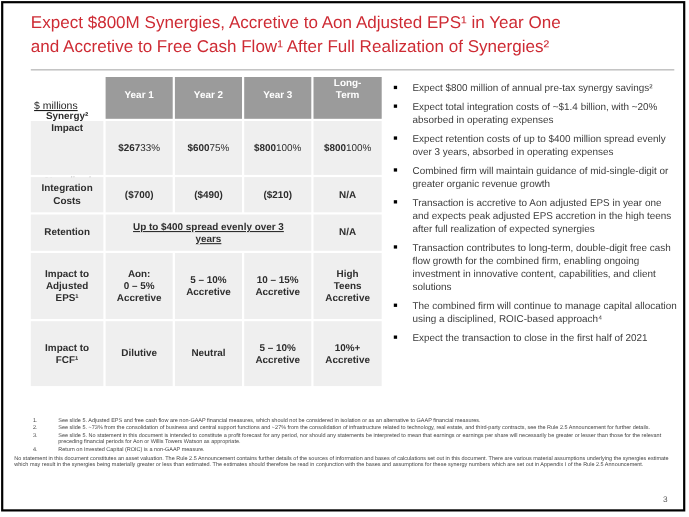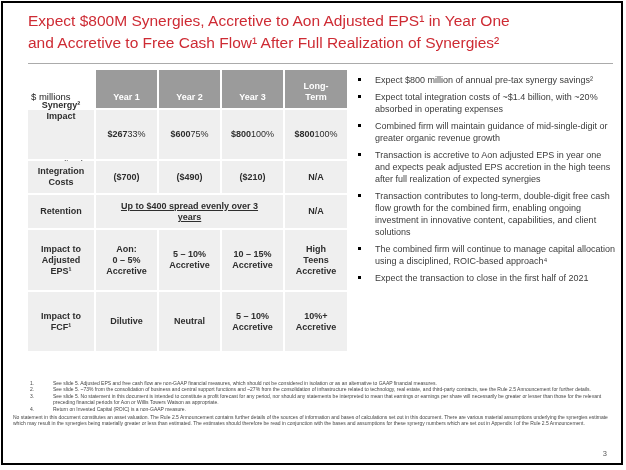--- a/index.html
+++ b/index.html
@@ -30,25 +30,25 @@
   }
   .cell {
     display:flex; align-items:center; justify-content:center;
     text-align:center; font-size:9px; font-weight:bold; line-height:11px;
     color:var(--text-dark,#2E2E2E); background:var(--table-cell-bg,#EFEFEF);
     white-space:pre-line; padding:1px 2px; box-sizing:border-box;
   }
   .corner {
     background:transparent; font-weight:400; color:#1d1d1d;
     justify-content:flex-start; align-items:flex-end; text-align:right;
-    padding-left:3px; padding-bottom:6px; font-size:9.5px;
+    padding-left:3px; padding-bottom:6px; font-size:9.5px;text-decoration:underline;
   }
   .th {
     background:var(--table-header-bg,#9B9B9B); color:#fff;
-    align-items:flex-end; padding-bottom:5px;
+    align-items:flex-end; padding-bottom:16px;
   }
   .rl { flex-direction:column; }
   .rl-note { font-style:italic; font-weight:400;margin-top:37px; }
   .td-stack { flex-direction:row; }
   .sub { font-weight:400;text-align:center; }
   .span3 { grid-column:span 3;text-decoration:underline; }
   
   .bullets { position:absolute; left:356px; top:74px; width:260px; }
   .bullet { display:flex; margin-bottom:5px; }
   .bullet-marker {
@@ -152,20 +152,24 @@
     <div class="bullet">
       <span class="bullet-marker"></span>
       <span class="bullet-text">Expect $800 million of annual pre-tax synergy savings²</span>
     </div>
     <div class="bullet">
       <span class="bullet-marker"></span>
       <span class="bullet-text">Expect total integration costs of ~$1.4 billion, with ~20% absorbed in operating expenses</span>
     </div>
     <div class="bullet">
       <span class="bullet-marker"></span>
+      <span class="bullet-text">Expect retention costs of up to $400 million spread evenly over 3 years, absorbed in operating expenses</span>
+    </div>
+    <div class="bullet">
+      <span class="bullet-marker"></span>
       <span class="bullet-text">Combined firm will maintain guidance of mid-single-digit or greater organic revenue growth</span>
     </div>
     <div class="bullet">
       <span class="bullet-marker"></span>
       <span class="bullet-text">Transaction is accretive to Aon adjusted EPS in year one and expects peak adjusted EPS accretion in the high teens after full realization of expected synergies</span>
     </div>
     <div class="bullet">
       <span class="bullet-marker"></span>
       <span class="bullet-text">Transaction contributes to long-term, double-digit free cash flow growth for the combined firm, enabling ongoing investment in innovative content, capabilities, and client solutions</span>
     </div>

